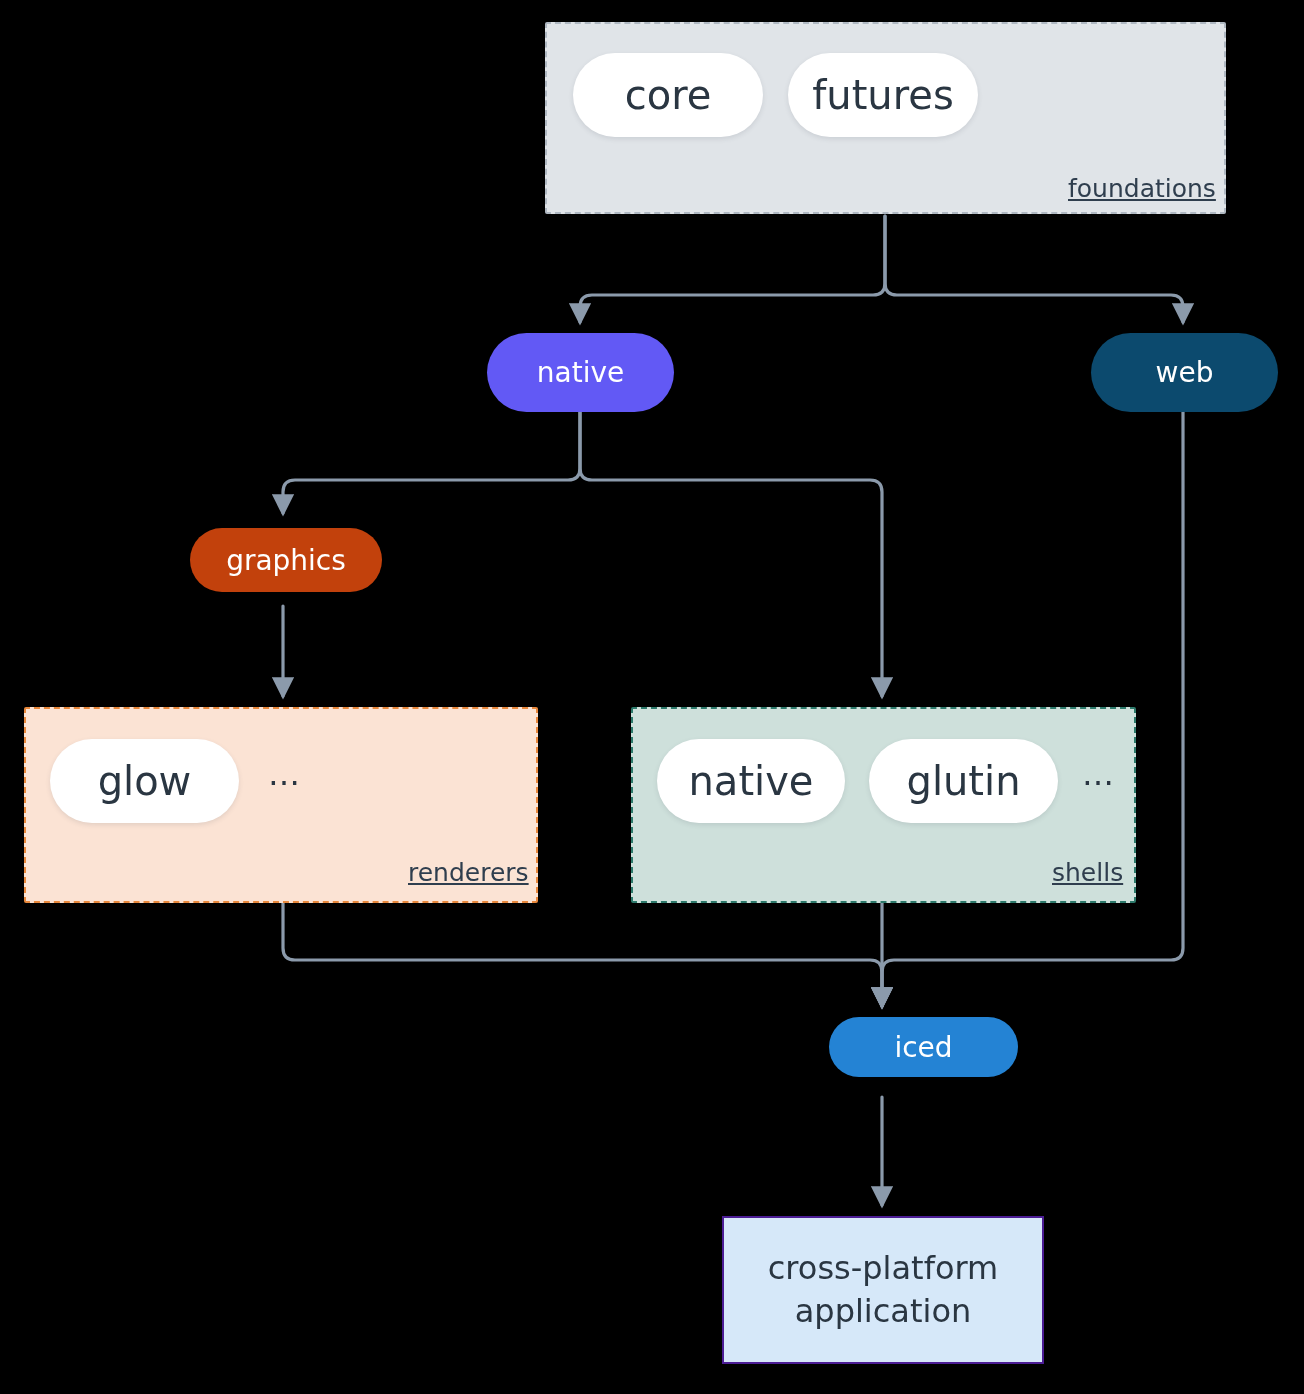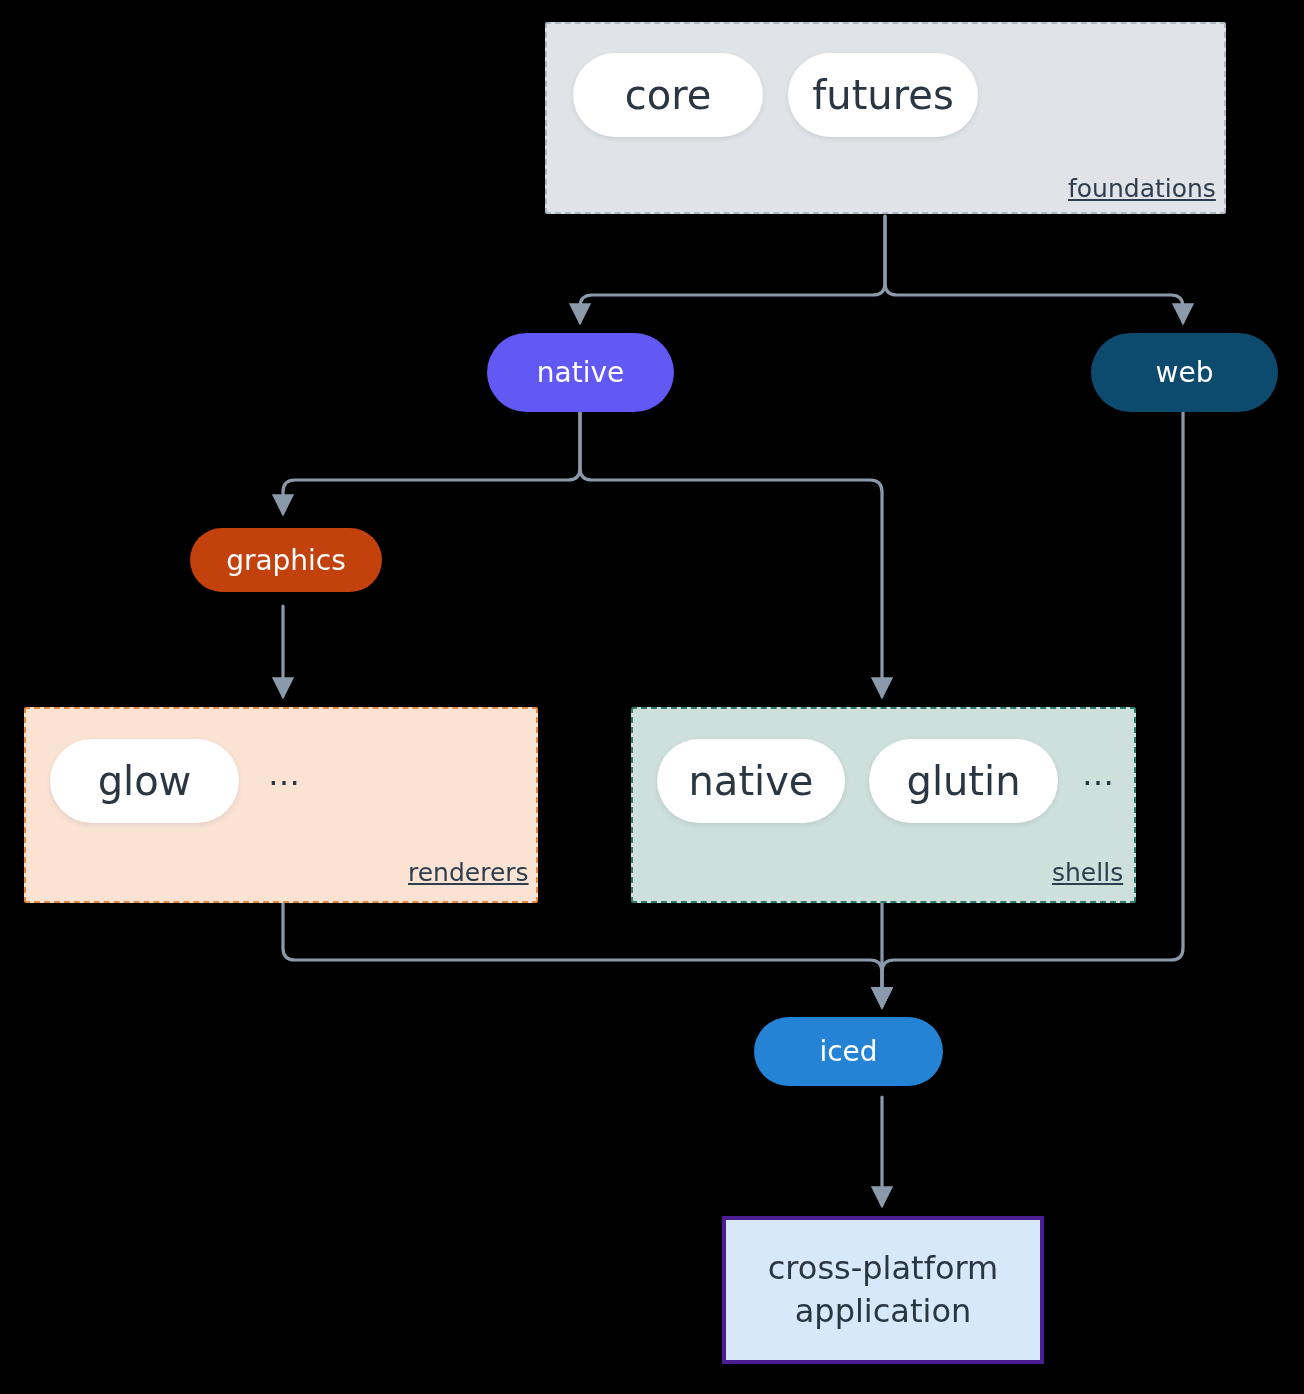--- a/index.html
+++ b/index.html
@@ -91,28 +91,28 @@
     justify-content: center;
     border-radius: 999px;
     font-size: 28px;
     color: #FFFFFF;
     box-sizing: border-box;
     white-space: nowrap;
   }
   .node-native { left: 487px; top: 333px; width: 187px; height: 79px; background: #6259F5; }
   .node-web    { left: 1091px; top: 333px; width: 187px; height: 79px; background: #0c4a6e; }
   .node-graphics { left: 190px; top: 528px; width: 192px; height: 64px; background: #c2410c; }
-  .node-iced   { left: 754px; top: 1017px; width: 189px; height: 69px; background: #2483D4; text-align: center; }
+  .node-iced   { left: 829px; top: 1017px; width: 189px; height: 60px; background: #2483D4; text-align: center; }
 
   
   .rect-node {
     position: absolute;
     left: 722px; top: 1216px; width: 322px; height: 148px;
     background: #D6E8F9;
-    border: 4px solid #4c1d95;
+    border: 2px solid #4c1d95;
     display: flex;
     flex-direction: column;
     align-items: center;
     justify-content: center;
     font-size: 32px;
     color: #2A3642;
     line-height: 1.35;
     box-sizing: border-box;
     text-align: center;
   }

